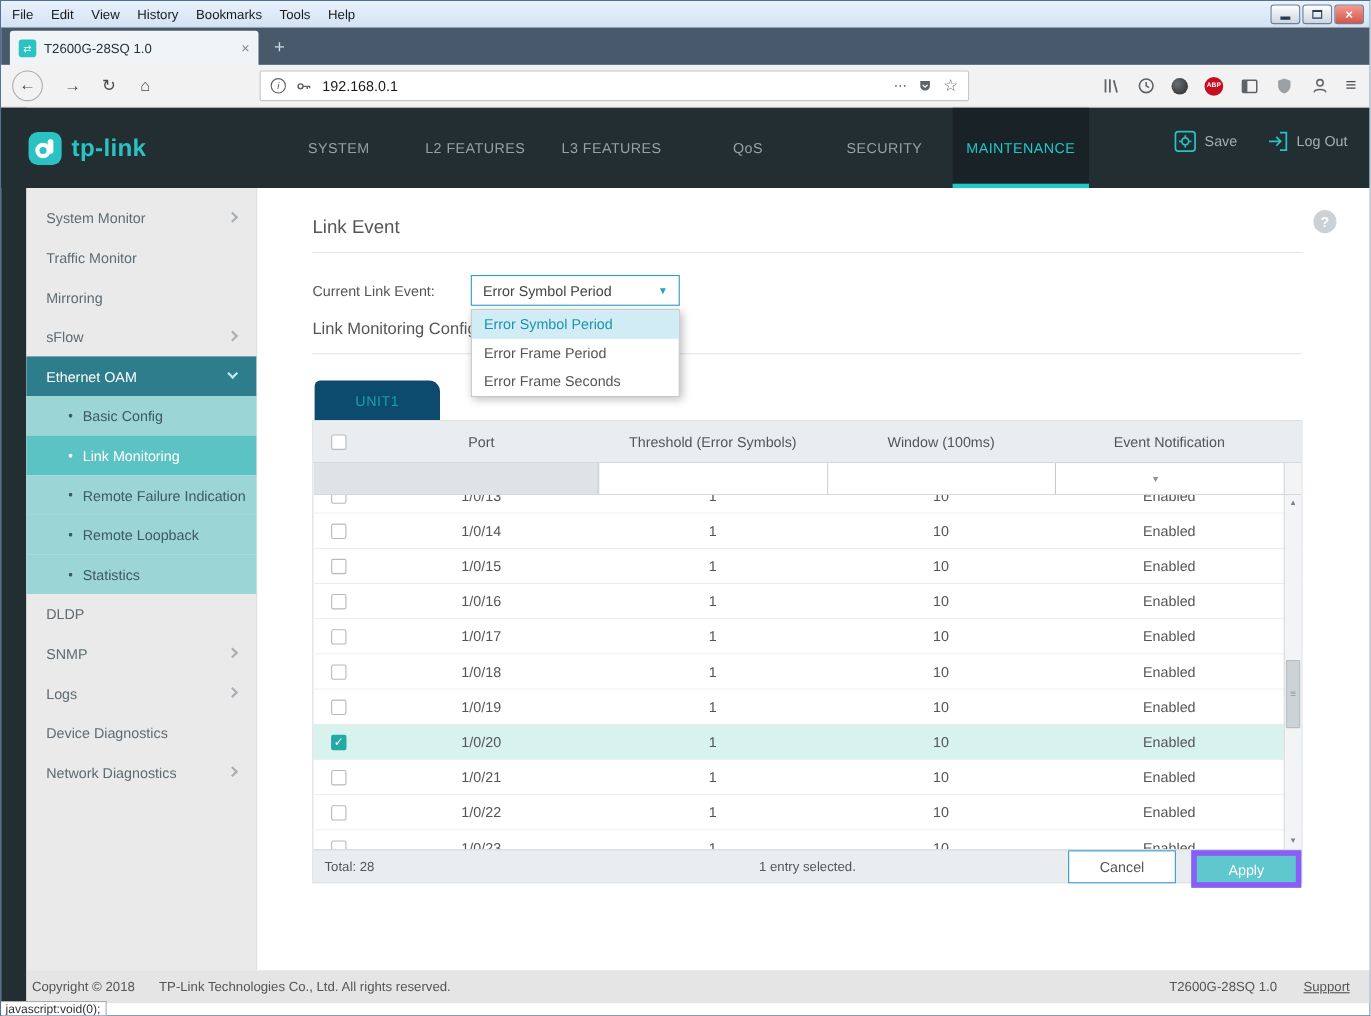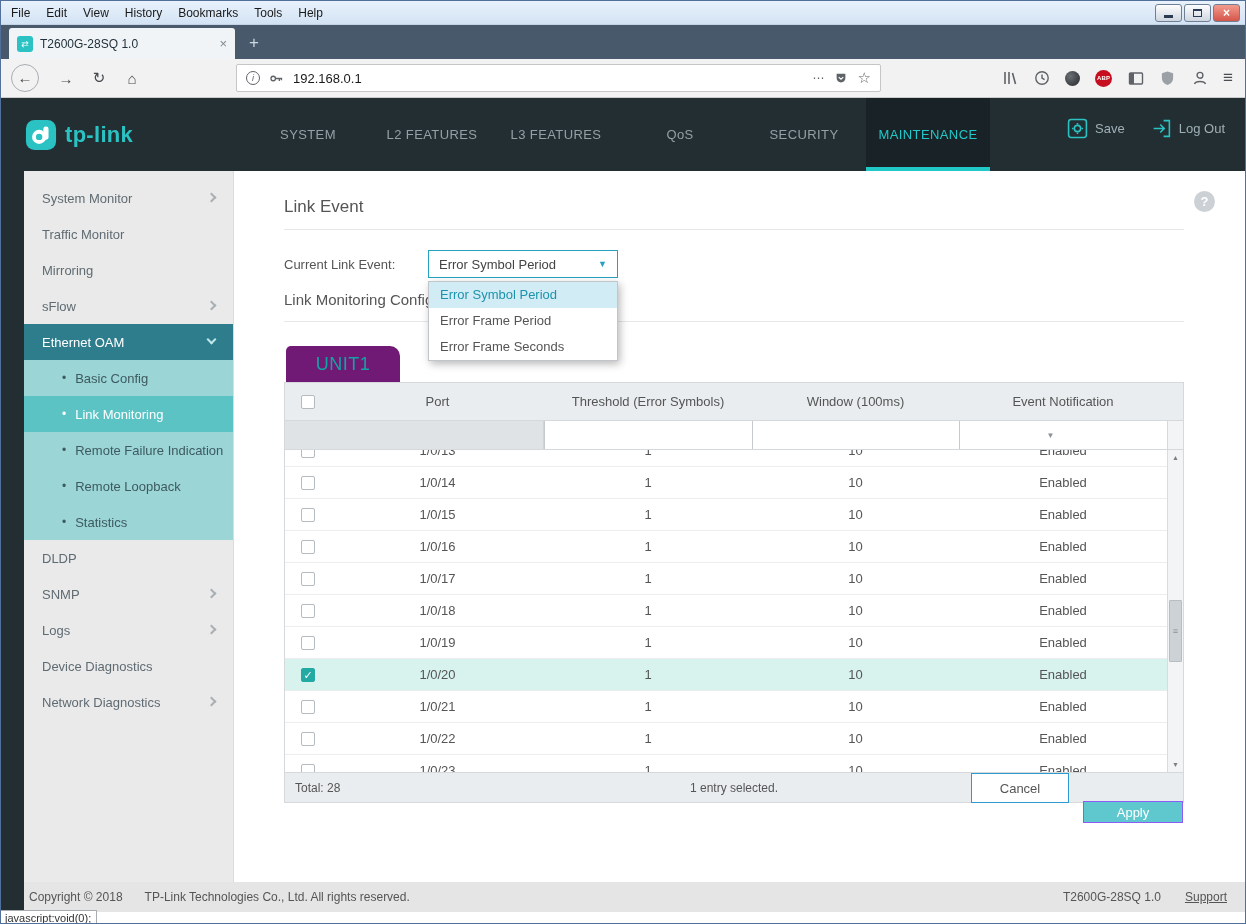--- a/index.html
+++ b/index.html
@@ -77,22 +77,22 @@
   .cle-label { position:absolute; left:50px; top:86px; font-size:13px; color:#555; }
   .select { position:absolute; left:194px; top:79px; width:190px; height:28px; border:1px solid #28a0c2; background:#fff;
     display:flex; align-items:center; padding:0 10px; font-size:13px; color:#444; cursor:pointer; }
   .select .caret { margin-left:auto; color:#28a0c2; font-size:9px; }
   .dropdown { position:absolute; left:194px; top:110px; width:190px; background:#fff; border:1px solid #c2c6ca;
     box-shadow:2px 3px 8px rgba(0,0,0,.28); z-index:40; }
   .opt { height:26px; line-height:26px; padding-left:11px; font-size:13px; color:#555; cursor:pointer; }
   .opt.hl { background:#d2ecf6; color:#1d93ab; }
   .h2 { position:absolute; left:50px; top:120px; font-size:15px; font-weight:normal; color:#555; }
   .divider2 { position:absolute; left:50px; top:150px; width:900px; height:1px; background:#e7e7e7; }
-  .unit-tab { position:absolute; left:52px; top:175px; width:114px; height:36px; background:#701a75; border-radius:5px 10px 0 0;
-    display:flex; align-items:center; justify-content:center; font-size:18px; color:#13a3a3; letter-spacing:.5px; cursor:pointer; }
+  .unit-tab { position:absolute; left:52px; top:175px; width:114px; height:36px; background:#0c4a6e; border-radius:5px 10px 0 0;
+    display:flex; align-items:center; justify-content:center; font-size:13px; color:#13a3a3; letter-spacing:.5px; cursor:pointer; }
 
   
   .table { position:absolute; left:50px; top:211px; width:900px; border:1px solid #d5d9dc; background:#fff; }
   .c0 { width:46px; display:flex; justify-content:center; }
   .c1 { width:213px; text-align:center; }
   .c2 { width:208px; text-align:center; }
   .c3 { width:207px; text-align:center; }
   .c4 { width:208px; text-align:center; }
   .thead { display:flex; align-items:center; height:37px; background:#e9edef; font-size:13px; color:#555; }
   .thead .gutter { width:16px; height:100%; background:#e9edef; }
@@ -114,22 +114,22 @@
   .sb-arrow { position:absolute; left:0; width:100%; height:15px; display:flex; align-items:center; justify-content:center; font-size:7px; color:#7a8187; cursor:pointer; }
   .sb-up { top:0; } .sb-dn { bottom:0; }
   .sb-thumb { position:absolute; left:1px; top:150px; width:13px; height:62px; background:#cdd2d6; border:1px solid #b7bdc2; border-radius:1px;
     display:flex; align-items:center; justify-content:center; font-size:9px; color:#8a9196; cursor:grab; }
   .tfoot { display:flex; align-items:center; height:30px; background:#e9edef; border-top:1px solid #d5d9dc; position:relative; font-size:12px; color:#555; }
   .total { padding-left:10px; }
   .selinfo { position:absolute; left:0; width:100%; text-align:center; }
   .btns { position:absolute; right:0; top:0; height:30px; display:flex;gap:14px; }
   .btn-cancel { width:98px; height:30px; background:#fff; border:1px solid #2f9ad0; color:#555; font-size:13px;
     display:flex; align-items:center; justify-content:center; cursor:pointer; }
-  .btn-apply { width:100px; height:22px; background:#5fc8ce; border:1px solid #8b5cf6; color:#fff; font-size:13px;
-    display:flex; align-items:center; justify-content:center; cursor:pointer;margin-top:28px; }
+  .btn-apply { width:100px; height:34px; background:#5fc8ce; border:5px solid #8b5cf6; color:#fff; font-size:13px;
+    display:flex; align-items:center; justify-content:center; cursor:pointer; }
 
   
   .site-footer { position:absolute; left:23px; top:881px; width:1223px; height:30px; background:#e5e5e5;
     display:flex; align-items:center; font-size:12px; color:#555; }
   .f-left { display:flex; gap:22px; padding-left:5px; }
   .f-right { margin-left:auto; display:flex; align-items:center; gap:24px; padding-right:20px; }
   .support { text-decoration:underline; cursor:pointer; }
   .status-tooltip { position:absolute; left:0; top:909px; height:15px; background:#fff; border:1px solid #a8adb2; border-left:none;
     font-size:11px; color:#333; padding:1px 5px 0 4px; z-index:60; }
   svg { display:block; }

